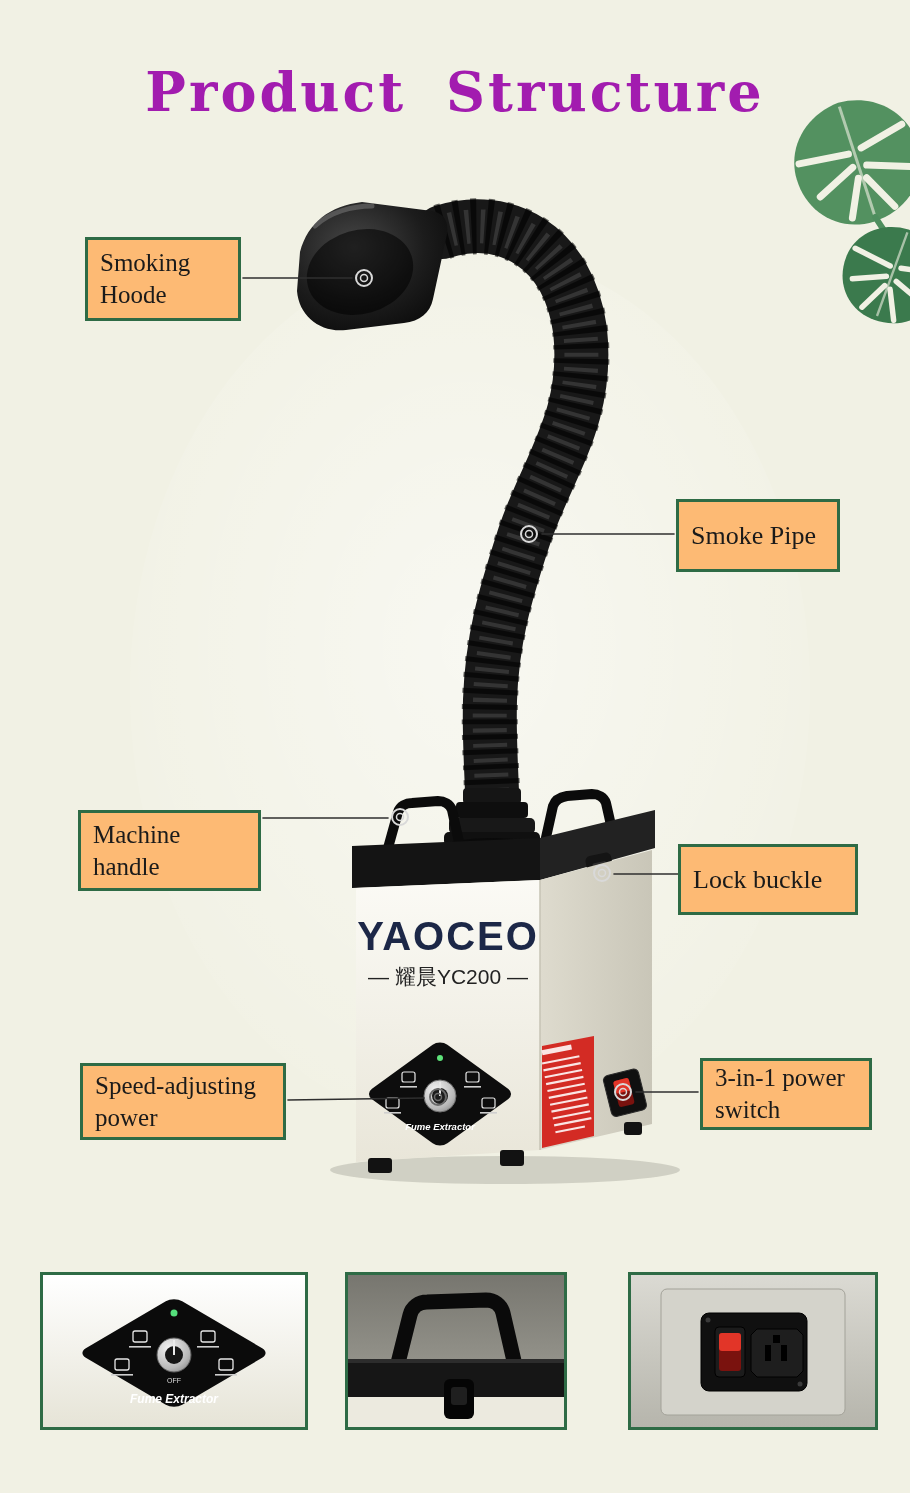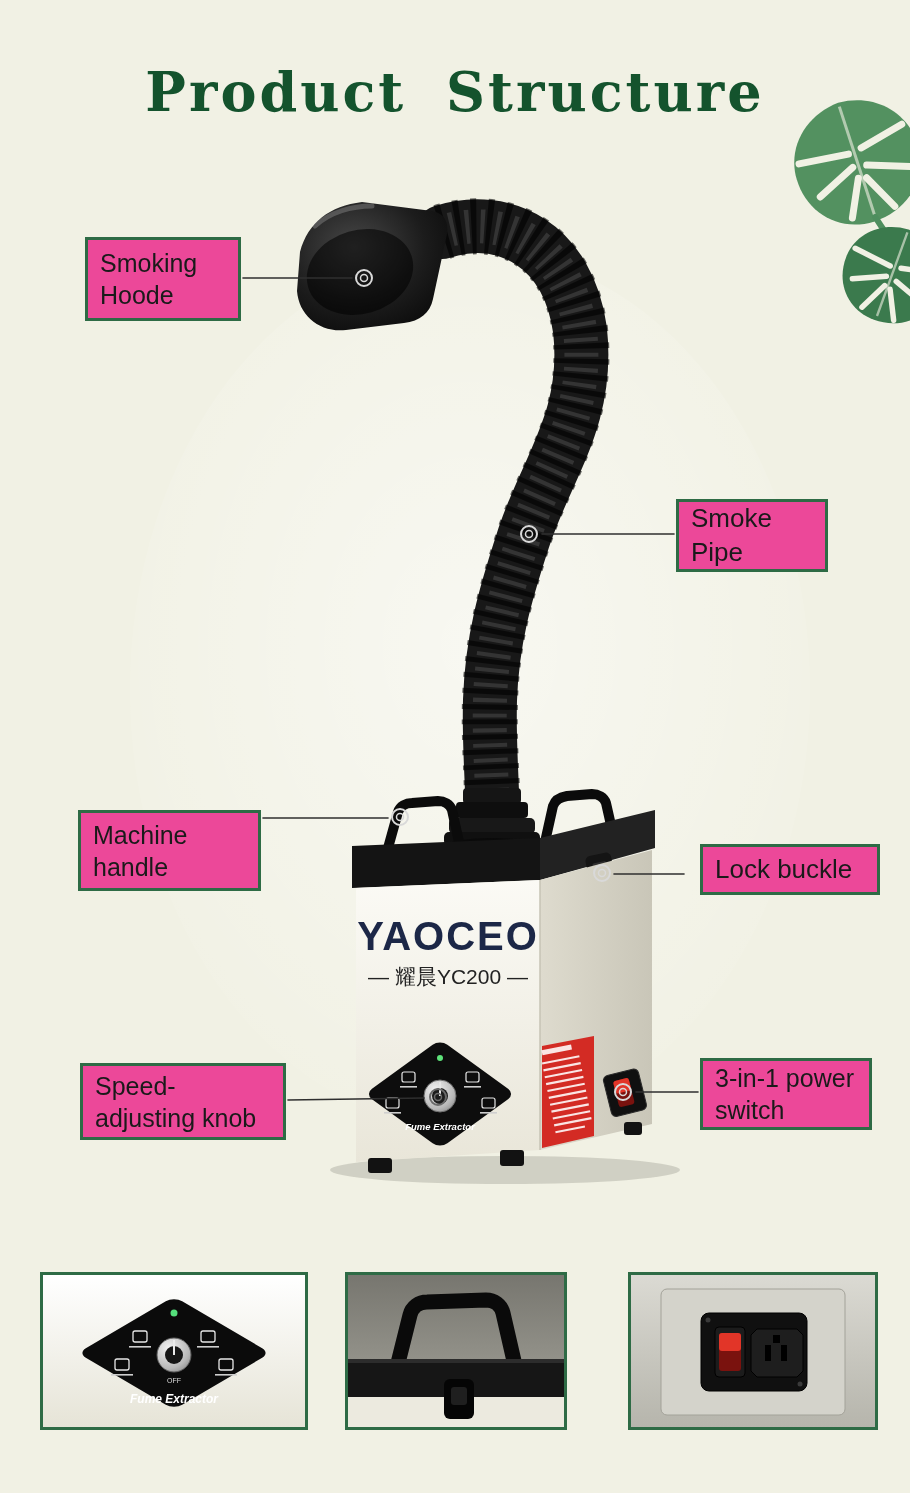--- a/index.html
+++ b/index.html
@@ -3,27 +3,27 @@
 <meta charset="utf-8">
 <style>
   html,body{margin:0;padding:0;}
   body{
     width:910px;height:1493px;position:relative;overflow:hidden;
     background:#f1f1e4;font-family:"Liberation Sans",sans-serif;
   }
   .title{
     position:absolute;left:0;top:60px;width:100%;text-align:center;
     font-family:"DejaVu Serif",serif;font-size:54px;font-weight:700;
-    color:#14532d;letter-spacing:3px;word-spacing:18px;margin:0;
+    color:#a21caf;letter-spacing:3px;word-spacing:18px;margin:0;
   }
   .scene{position:absolute;left:0;top:0;width:910px;height:1493px;display:block;}
   .callout{
     position:absolute;display:flex;align-items:center;box-sizing:border-box;
-    background:#ec4899;border:3px solid #2e6b45;color:#1a1a1a;
-    font-size:25px;line-height:1.28;padding:6px 12px;
+    background:#fdba74;border:3px solid #2e6b45;color:#1a1a1a;
+    font-size:25px;line-height:1.28;padding:6px 12px;font-family:Liberation Serif, serif;
   }
   .callout.single{font-size:26px;}
   .detail-box{
     position:absolute;box-sizing:border-box;border:3px solid #2e6b45;background:#ffffff;
   }
   .detail-box svg{display:block;width:100%;height:100%;}
 </style>
 </head>
 <body>
 
@@ -223,34 +223,34 @@
     </g>
   </g>
 </svg>
 
 <h1 class="title">Product Structure</h1>
 
 <div class="callout" style="left:85px;top:237px;width:156px;height:84px;">
   <span>Smoking Hoode</span>
 </div>
 
-<div class="callout single" style="left:676px;top:499px;width:152px;height:73px;">
+<div class="callout single" style="left:676px;top:499px;width:164px;height:73px;">
   <span>Smoke Pipe</span>
 </div>
 
 <div class="callout" style="left:78px;top:810px;width:183px;height:81px;">
   <span>Machine handle</span>
 </div>
 
-<div class="callout single" style="left:700px;top:844px;width:180px;height:51px;">
+<div class="callout single" style="left:678px;top:844px;width:180px;height:71px;">
   <span>Lock buckle</span>
 </div>
 
 <div class="callout" style="left:80px;top:1063px;width:206px;height:77px;">
-  <span>Speed-adjusting knob</span>
+  <span>Speed-adjusting power</span>
 </div>
 
 <div class="callout" style="left:700px;top:1058px;width:172px;height:72px;">
   <span>3-in-1 power switch</span>
 </div>
 
 <div class="detail-box" style="left:40px;top:1272px;width:268px;height:158px;">
   <svg viewBox="0 0 262 152">
     <rect x="0" y="0" width="262" height="152" fill="url(#p1bg)"></rect>
     <rect x="-47" y="-47" width="94" height="94" rx="8" fill="#0b0b0b" transform="translate(131,78) scale(1.45,0.85) rotate(45)"></rect>

